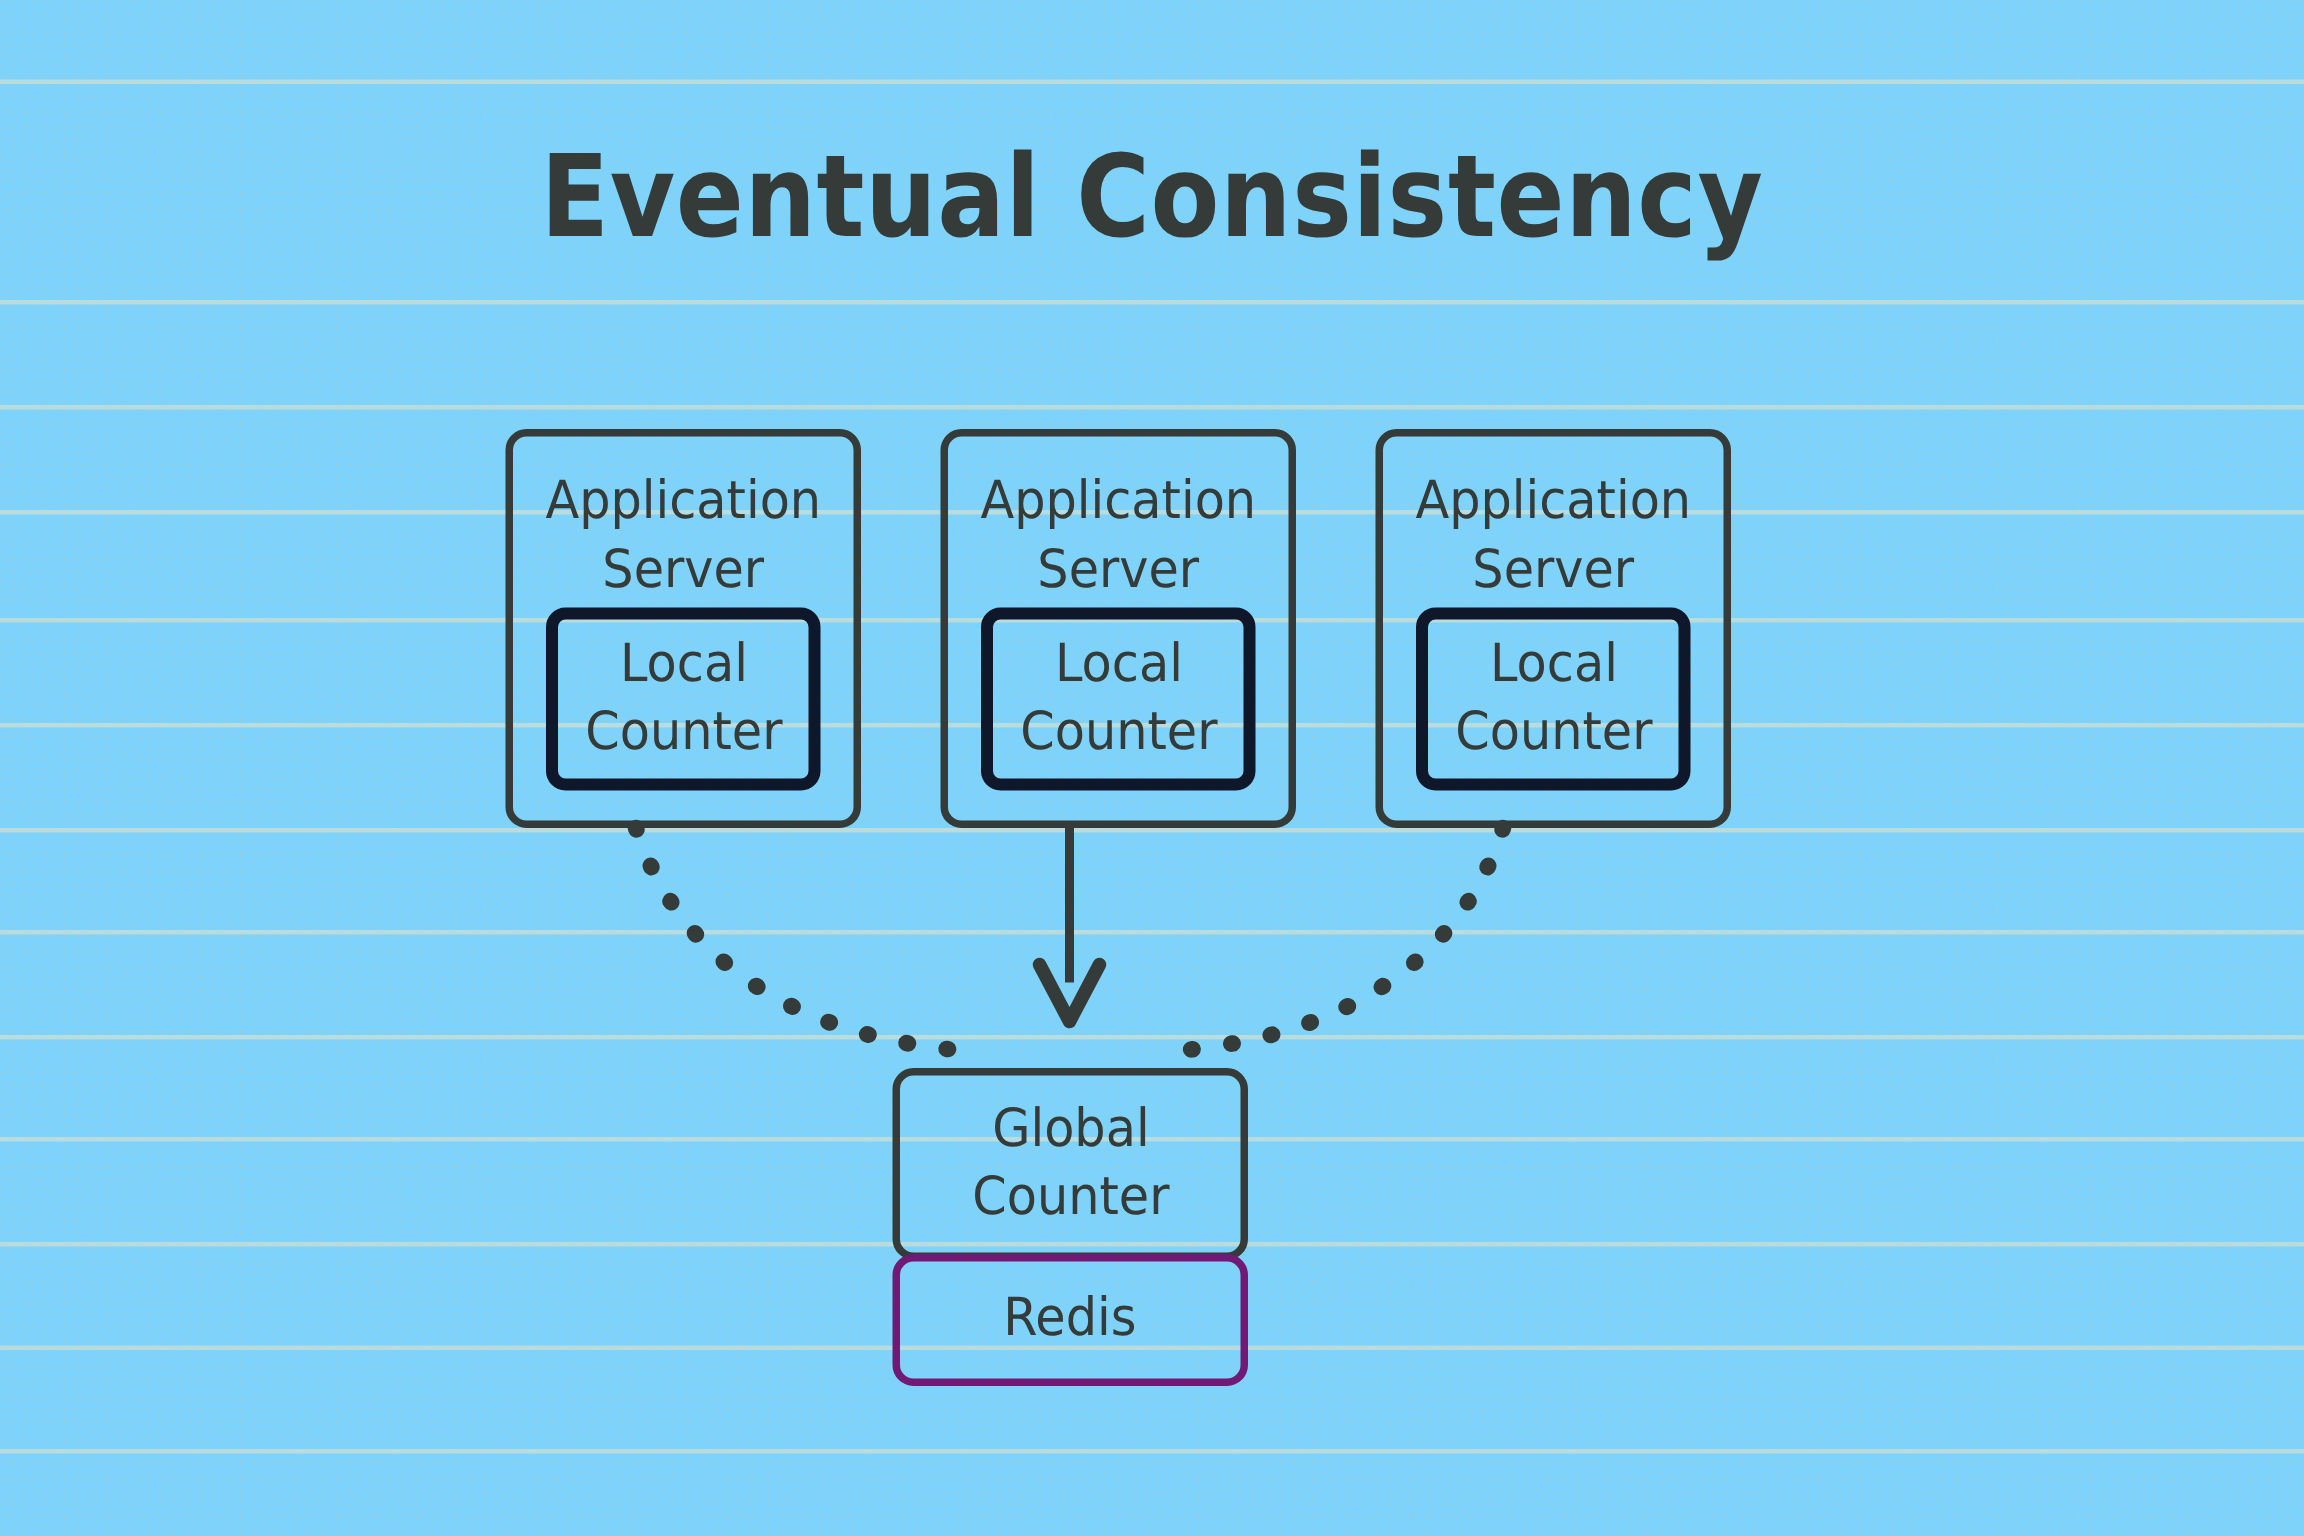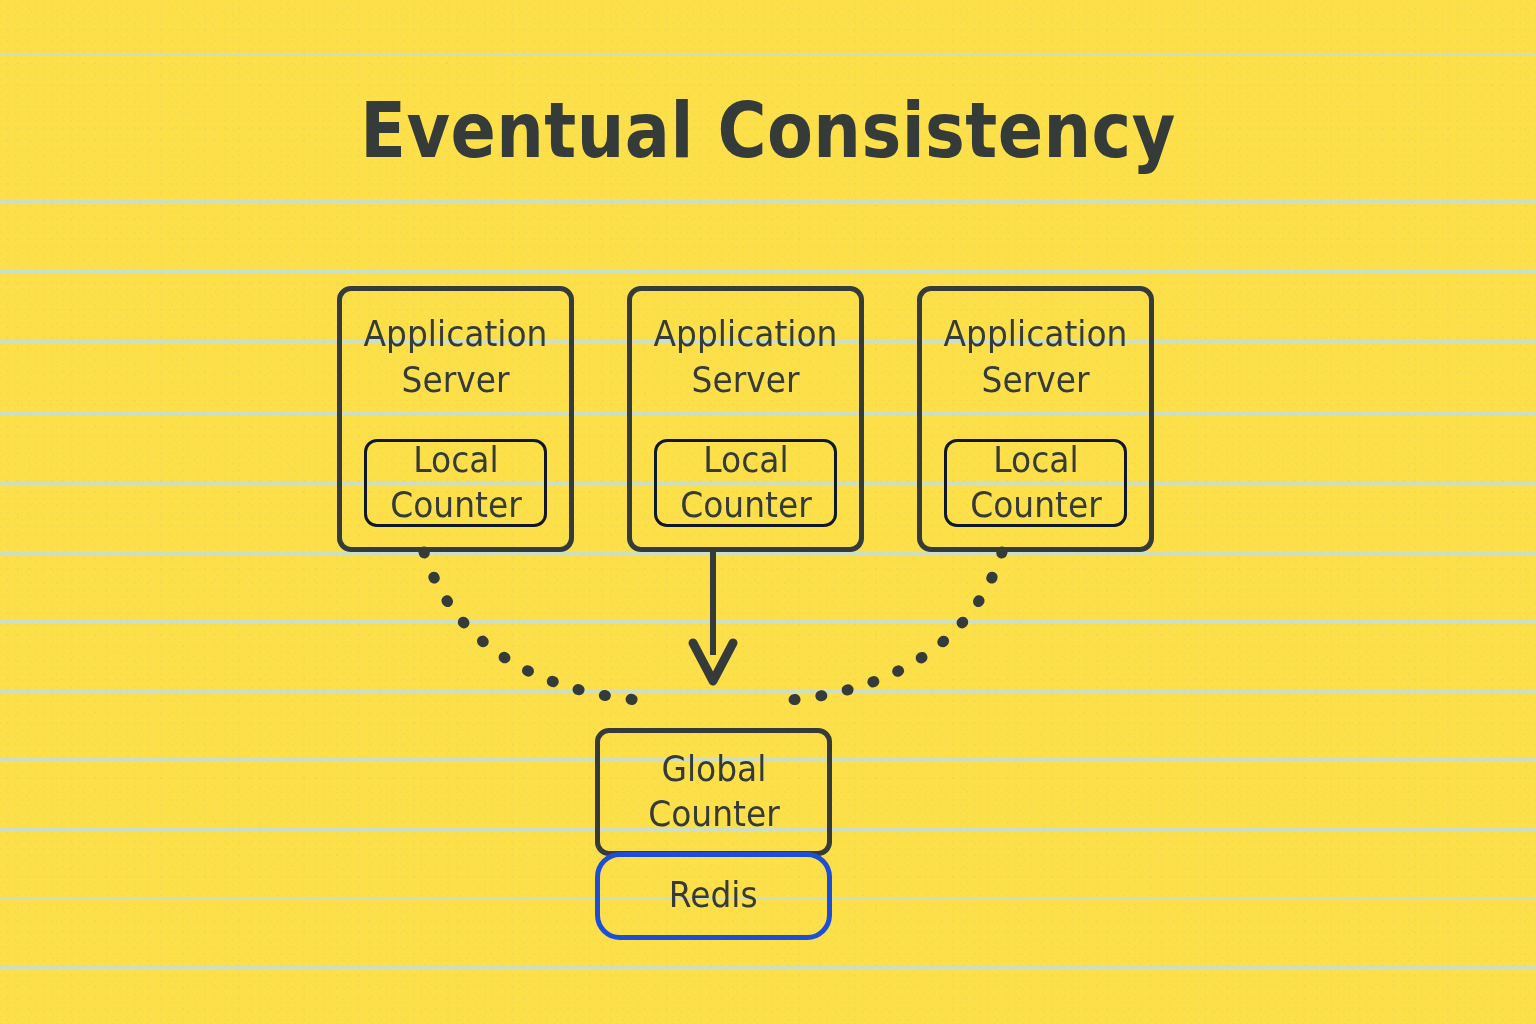--- a/index.html
+++ b/index.html
@@ -5,21 +5,21 @@
   html, body {
     margin: 0;
     padding: 0;
     background: #faf3e0;
   }
   #canvas {
     position: relative;
     width: 1536px;
     height: 1024px;
     overflow: hidden;
-    background-color: #fde047;
+    background-color: #7dd3fc;
     font-family: "DejaVu Sans", sans-serif;
   }
   
   #paper-texture {
     position: absolute;
     inset: 0;
     background-image:
       radial-gradient(circle at 17% 23%, rgba(210,190,140,0.16) 0 1px, transparent 1px),
       radial-gradient(circle at 63% 71%, rgba(200,180,130,0.13) 0 1px, transparent 1px),
       radial-gradient(circle at 88% 41%, rgba(215,195,145,0.12) 0 1px, transparent 1px),
@@ -69,41 +69,41 @@
     font-size: 35px;
     line-height: 1.32;
     font-family: "DejaVu Sans", sans-serif;
     transform: scaleX(0.94);
   }
   .local-counter {
     position: absolute;
     left: 22px;
     right: 22px;
     bottom: 20px;
-    height: 88px;
-    box-sizing: border-box;
-    border: 3px solid #0f172a;
+    height: 122px;
+    box-sizing: border-box;
+    border: 8px solid #0f172a;
     border-radius: 13px;
     display: flex;
     align-items: center;
     justify-content: center;
   }
   .local-counter-label {
     color: #343b38;
     font-size: 35px;
     line-height: 1.3;
     text-align: center;
     font-family: "DejaVu Sans", sans-serif;
     transform: scaleX(0.94);
   }
   
   #global-store {
     position: absolute;
     left: 595px;
-    top: 728px;
+    top: 712px;
     width: 237px;
     height: 229px;
   }
   #global-counter-box {
     position: absolute;
     left: 0;
     top: 0;
     width: 100%;
     height: 128px;
     box-sizing: border-box;
@@ -113,22 +113,22 @@
     align-items: center;
     justify-content: center;
   }
   #redis-box {
     position: absolute;
     left: 0;
     top: 124px;
     width: 100%;
     height: 88px;
     box-sizing: border-box;
-    border: 5px solid #1d4ed8;
-    border-radius: 25px;
+    border: 5px solid #701a75;
+    border-radius: 14px;
     display: flex;
     align-items: center;
     justify-content: center;
   }
   .store-label {
     color: #343b38;
     font-size: 35px;
     line-height: 1.3;
     text-align: center;
     font-family: "DejaVu Sans", sans-serif;

